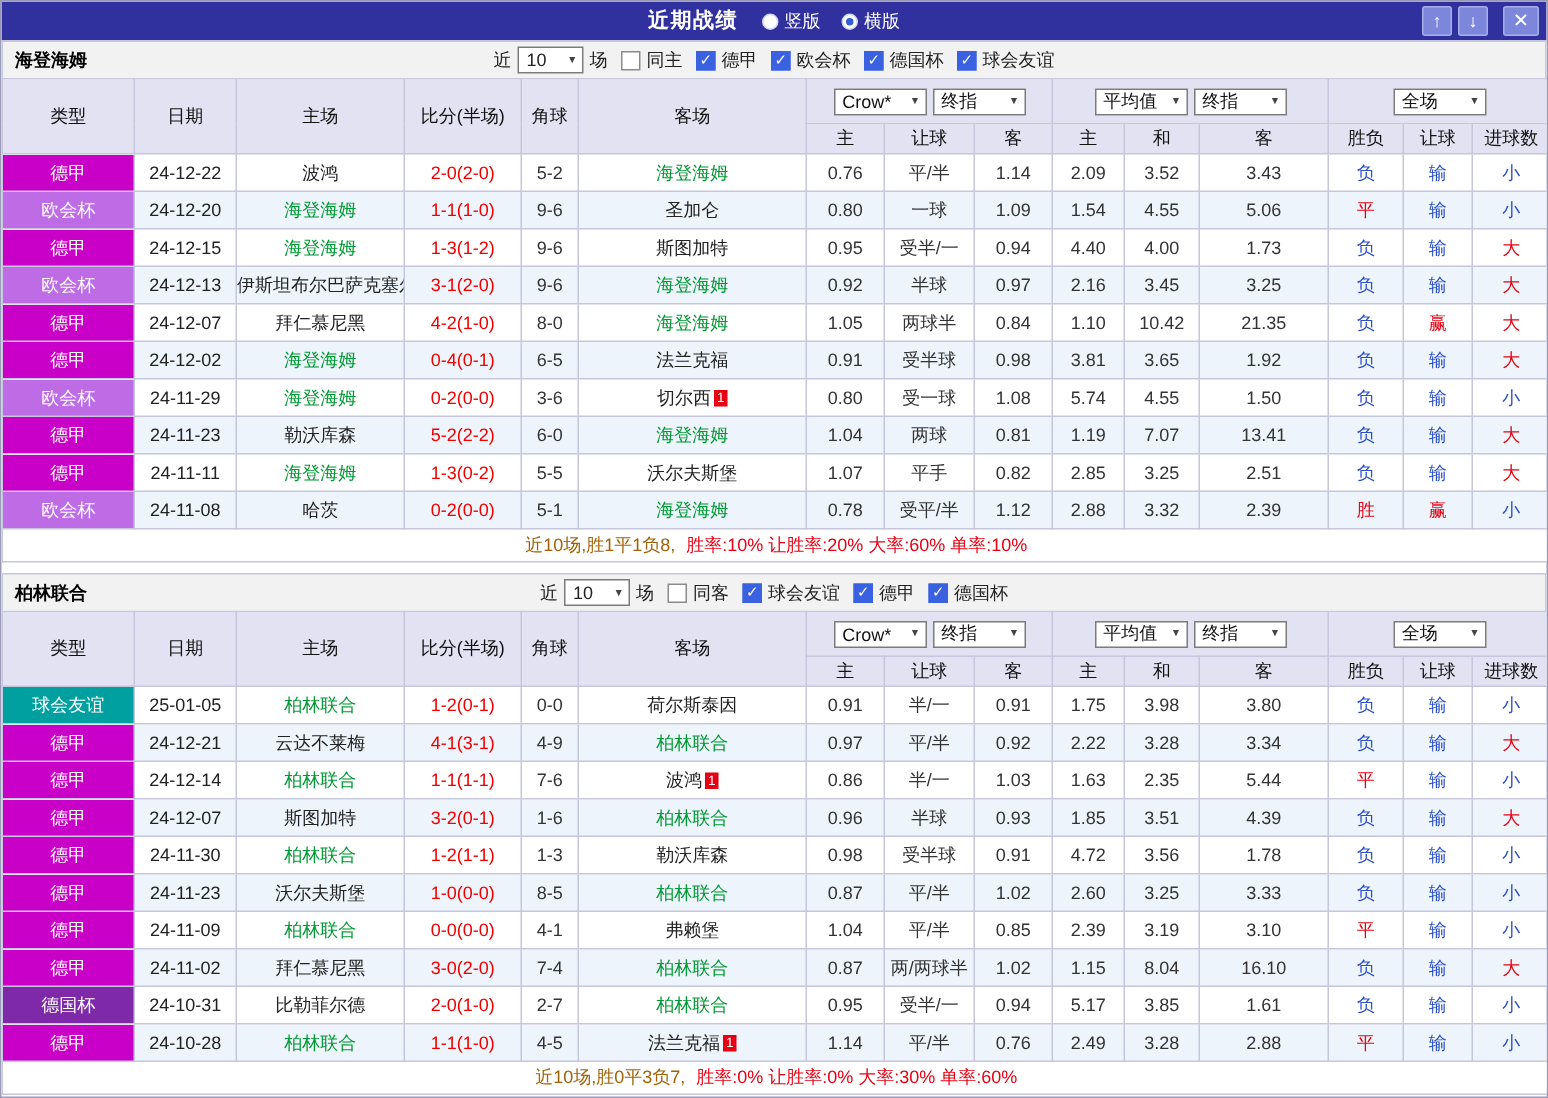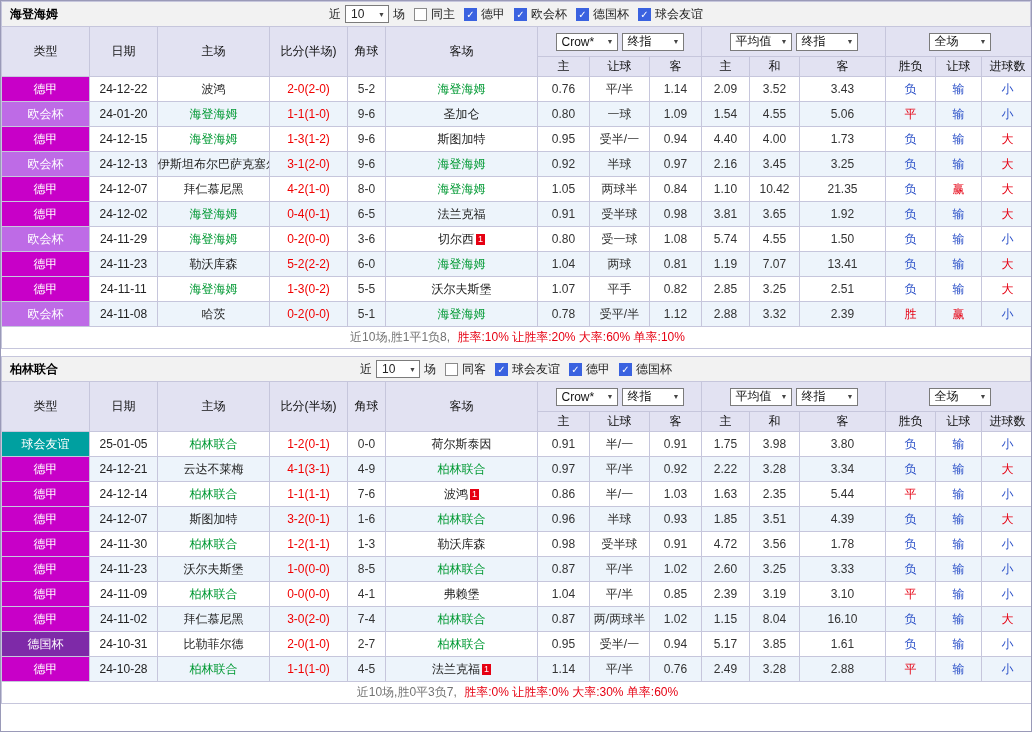--- a/index.html
+++ b/index.html
@@ -83,28 +83,46 @@
   td.res.win { color: var(--win); }
   td.res.loss { color: var(--loss); }
   tr.alt td { background: var(--row_alt); }
   tr.alt td.type-cell { background: inherit; }
   .badge {
     display: inline-block; background: var(--badge); color: #fff;
     font-size: 9px; line-height: 11px; padding: 0 2px; margin-left: 2px;
     vertical-align: 1px;
   }
   tfoot td { height: 22px; background: #fff; }
-  .sum-left { color: #737373; }
+  .sum-left { color: #a16207; }
   .sum-rates { color: var(--summary_rate); margin-left: 4px; }
 </style>
 </head>
 <body>
 
 <div class="app">
 
+  <div class="titlebar">
+    <span class="title">近期战绩</span>
+    <span class="radio-group">
+      <span class="radio">
+        <span class="radio-dot"></span>
+        <span>竖版</span>
+      </span>
+      <span class="radio">
+        <span class="radio-dot selected"></span>
+        <span>横版</span>
+      </span>
+    </span>
+    <span class="tb-buttons">
+      <span class="tb-btn">↑</span>
+      <span class="tb-btn">↓</span>
+      <span class="tb-btn close">✕</span>
+    </span>
+  </div>
 
   <div class="section">
     <div class="filter-row">
       <span class="team-name">海登海姆</span>
       <div class="filter-controls">
           <span class="flabel">近</span>
           <span class="select sel-small">
             <span>10</span>
             <span class="arr">▼</span>
           </span>
@@ -205,21 +223,21 @@
             <td class="num">1.14</td>
             <td class="num">2.09</td>
             <td class="num">3.52</td>
             <td class="num">3.43</td>
             <td class="res loss">负</td>
             <td class="res loss">输</td>
             <td class="res loss">小</td>
           </tr>
           <tr class="alt">
             <td class="type-cell" style="background: rgb(190, 107, 230);">欧会杯</td>
-            <td>24-01-20</td>
+            <td>24-12-20</td>
             <td class="team hl">海登海姆</td>
             <td class="score">1-1(1-0)</td>
             <td class="corner">9-6</td>
             <td class="team">圣加仑</td>
             <td class="num">0.80</td>
             <td class="num">一球</td>
             <td class="num">1.09</td>
             <td class="num">1.54</td>
             <td class="num">4.55</td>
             <td class="num">5.06</td>

